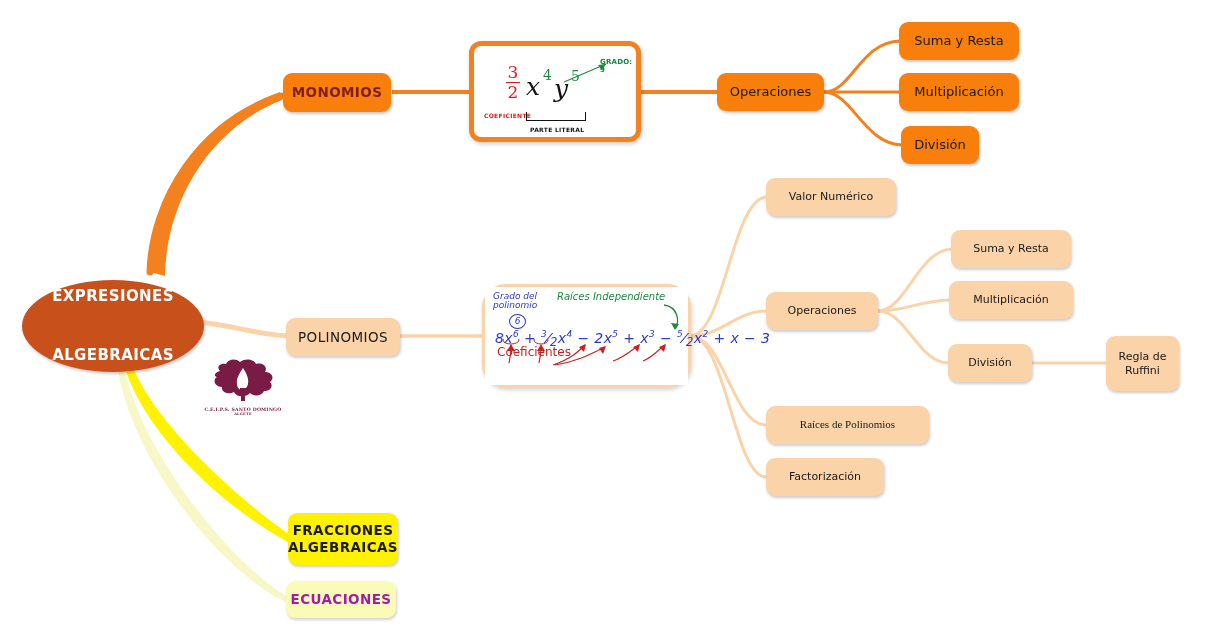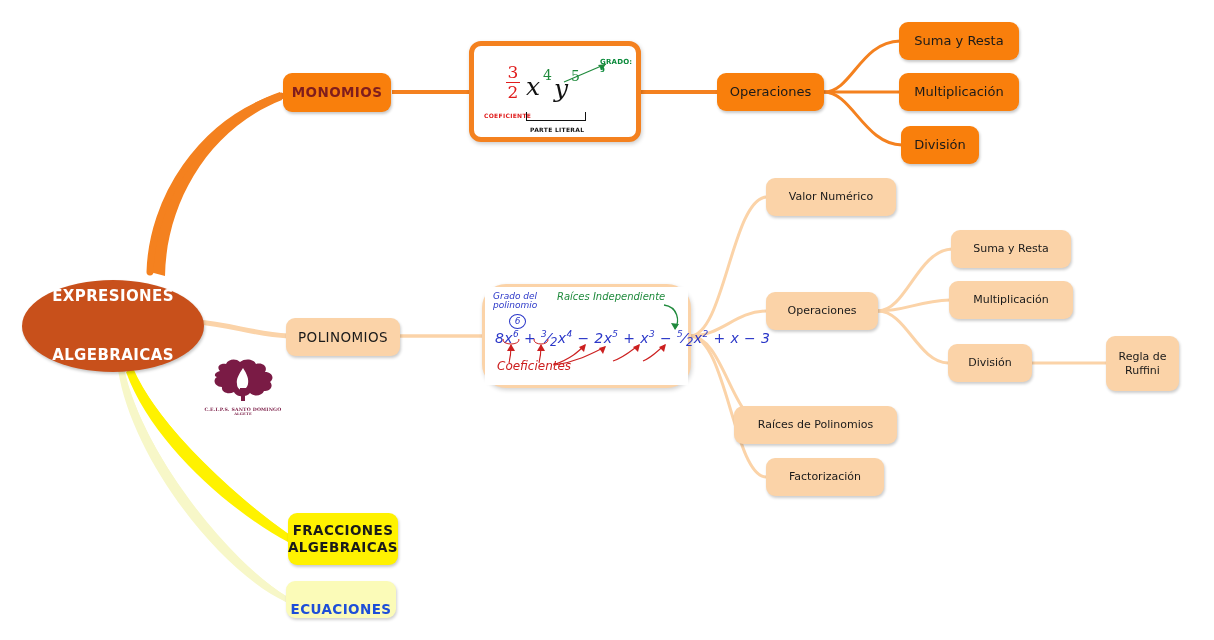--- a/index.html
+++ b/index.html
@@ -24,22 +24,22 @@
   
   .lvl-orange{background:#f97f0c;color:#7f1d1d;font-weight:bold;font-size:13.5px;letter-spacing:.4px;
     box-shadow:1px 2px 3px rgba(0,0,0,.22);}
   
   .lvl-peach{background:#fbd3a8;color:#1a1a1a;font-weight:normal;font-size:13.5px;letter-spacing:.4px;
     box-shadow:1px 2px 3px rgba(0,0,0,.20);}
   .lvl-peach.norm{font-weight:normal;font-size:11px;letter-spacing:0;}
   
   .lvl-yellow{background:#fff200;color:#1a1a1a;font-weight:bold;font-size:13.5px;letter-spacing:.4px;
     box-shadow:1px 2px 3px rgba(0,0,0,.20);}
-  .lvl-yellowpale{background:#fbfbb8;color:#1d4ed8;font-weight:bold;font-size:13.5px;letter-spacing:.4px;
-    box-shadow:1px 2px 3px rgba(0,0,0,.18);align-items:flex-end;}
+  .lvl-yellowpale{background:#fbfbb8;color:#a21caf;font-weight:bold;font-size:13.5px;letter-spacing:.4px;
+    box-shadow:1px 2px 3px rgba(0,0,0,.18);}
   
   .lvl-orange2{background:#f97f0c;color:#1a1a1a;font-weight:normal;font-size:13px;
     box-shadow:1px 2px 3px rgba(0,0,0,.22);}
 
   
   .imgcard{position:absolute;box-sizing:border-box;background:#ffffff;}
   .card-mono{border:5px solid #f4811f;border-radius:12px;padding:4px;box-shadow:1px 2px 4px rgba(0,0,0,.2);}
   .card-poly{border:3px solid #fbd3a8;border-radius:24px;background:#ffffff;
              box-shadow:1px 2px 4px rgba(0,0,0,.18);}
   .card-inner{width:100%;height:100%;position:relative;background:#fff;}
@@ -66,21 +66,21 @@
   .hw{position:absolute;font-family:"DejaVu Sans",sans-serif;}
   .hw-blue{color:#2b37c8;}
   .hw-green{color:#1f8a3c;}
   .hw-red{color:#cc2020;}
   .hw-grado{left:8px;top:5px;font-size:9px;line-height:1.05;font-style:italic;}
   .hw-circ{position:absolute;left:24px;top:27px;width:15px;height:13px;border:1.4px solid #2b37c8;
            border-radius:50%;color:#2b37c8;font-size:9px;text-align:center;line-height:13px;font-style:italic;}
   .hw-ti{left:72px;top:4px;font-size:10px;font-style:italic;}
   .hw-eq{left:10px;top:42px;font-size:14px;font-style:italic;letter-spacing:.4px;white-space:nowrap;}
   .hw-eq sup{font-size:9px;}
-  .hw-coef{left:12px;top:72px;font-size:12px;font-style:italic;}
+  .hw-coef{left:12px;top:58px;font-size:12px;}
 
   
   .logo{position:absolute;text-align:center;}
   .logo-txt{color:#7a1b45;font-family:"DejaVu Serif",serif;font-weight:bold;letter-spacing:.2px;line-height:1.15;}
   .logo-l1{font-size:4.6px;}
   .logo-l2{font-size:3.6px;}
 </style>
 </head>
 <body>
 
@@ -217,21 +217,21 @@
   </div>
 
   <div class="node lvl-peach norm" style="left:766px;top:178px;width:130px;height:38px;">
     <span>Valor Numérico</span>
   </div>
 
   <div class="node lvl-peach norm" style="left:766px;top:292px;width:112px;height:38px;">
     <span>Operaciones</span>
   </div>
 
-  <div class="node lvl-peach norm" style="left:734px;top:406px;width:163px;height:38px;">
+  <div class="node lvl-peach norm" style="left:766px;top:406px;width:163px;height:38px;font-family:Liberation Serif, serif;">
     <span>Raíces de Polinomios</span>
   </div>
 
   <div class="node lvl-peach norm" style="left:766px;top:458px;width:118px;height:38px;">
     <span>Factorización</span>
   </div>
 
   <div class="node lvl-peach norm" style="left:951px;top:230px;width:120px;height:38px;">
     <span>Suma y Resta</span>
   </div>

